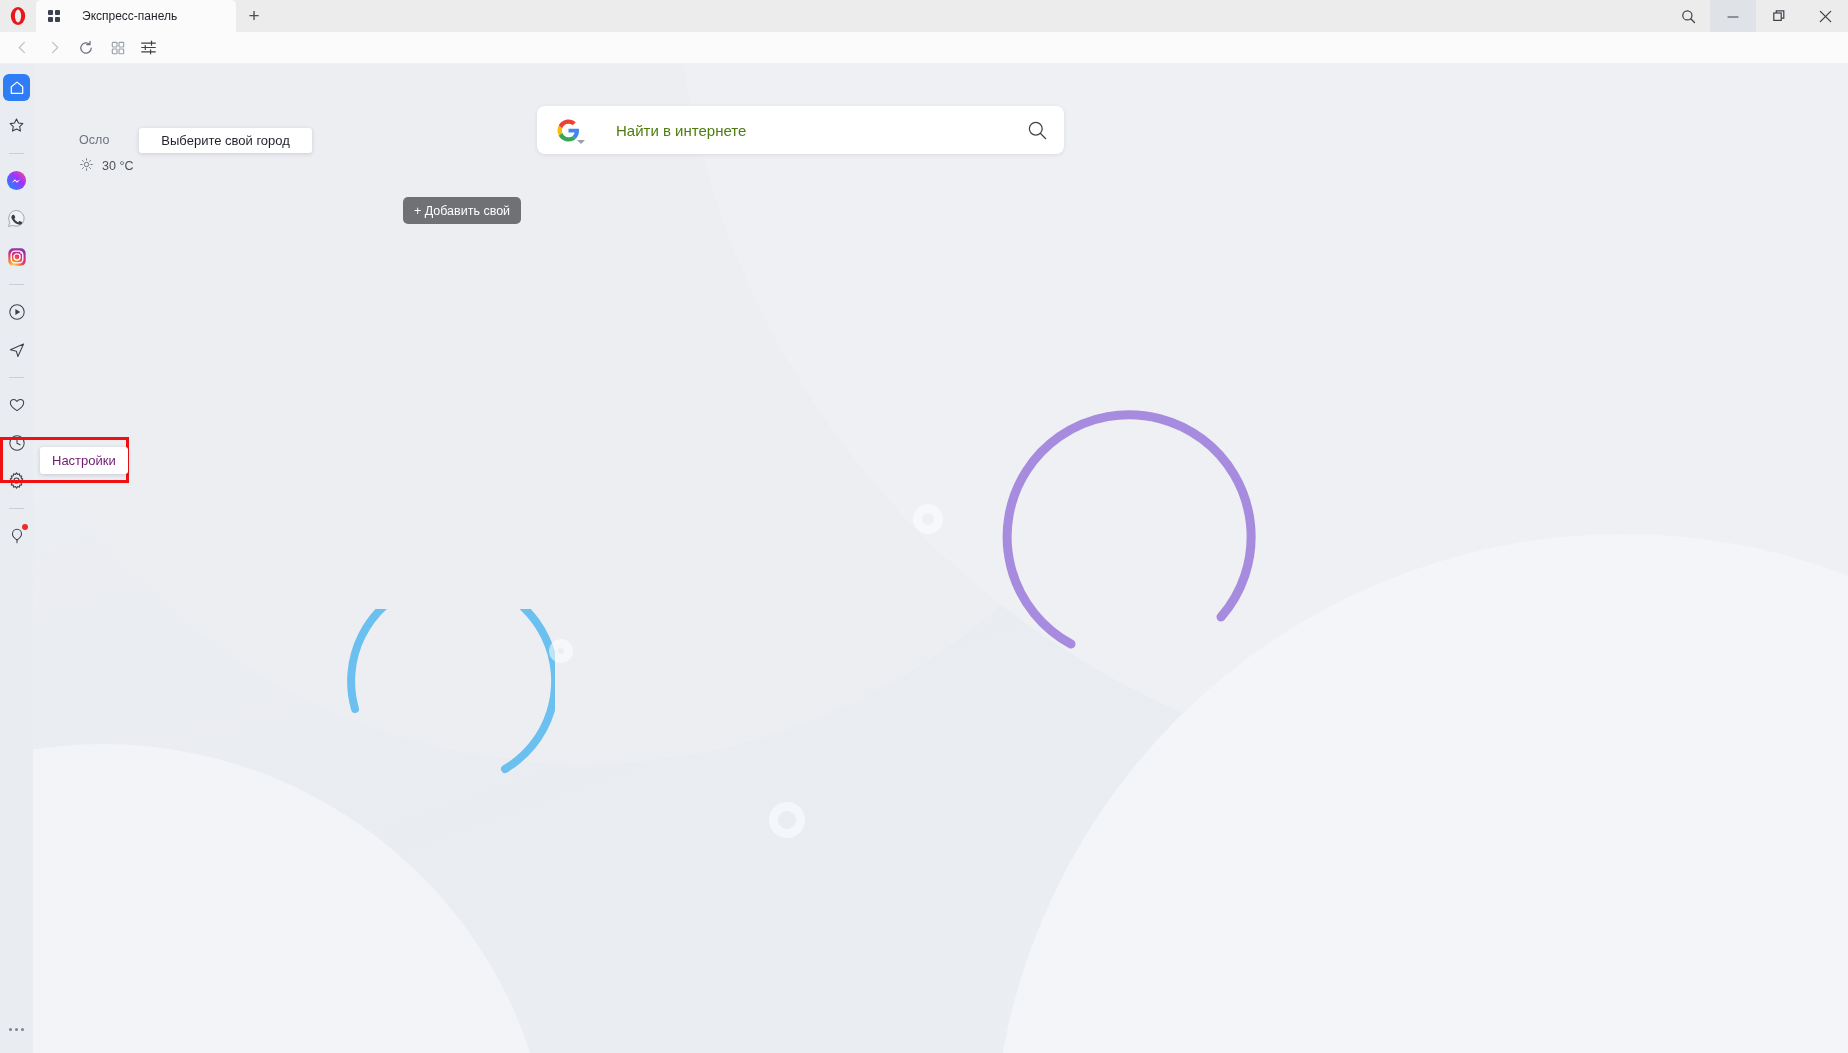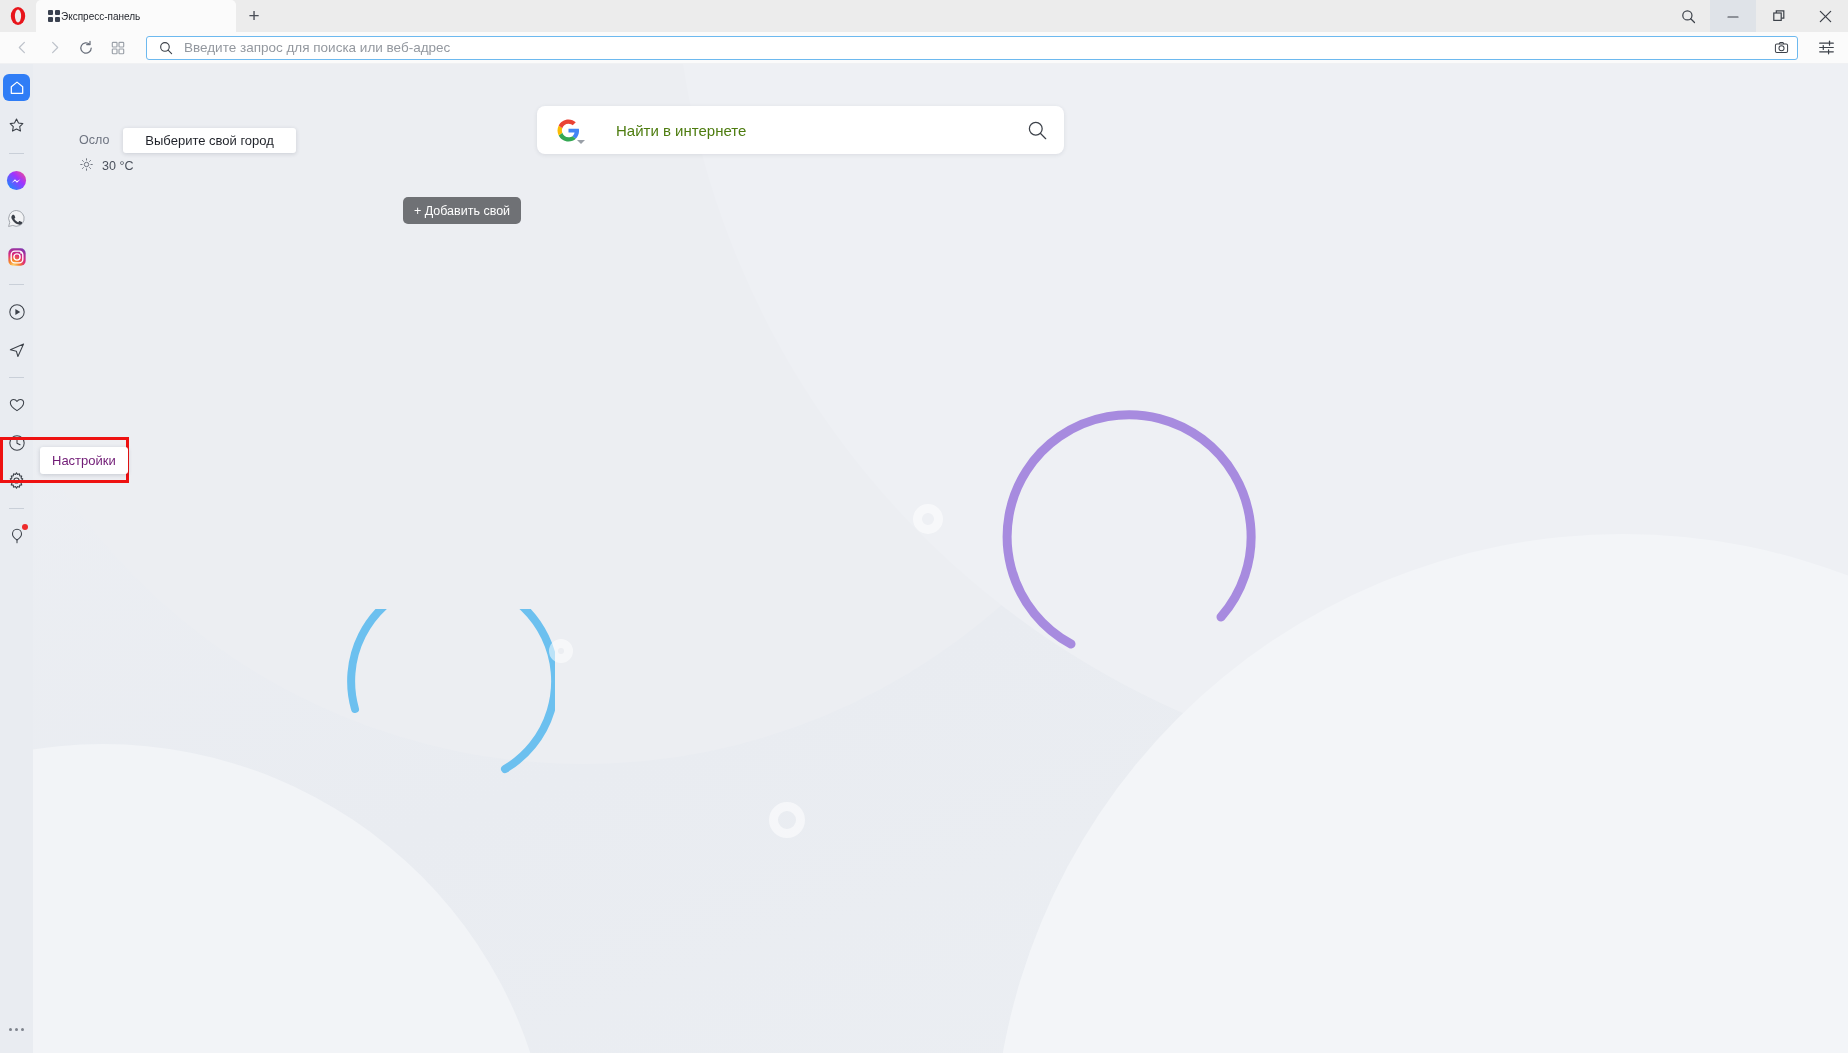--- a/index.html
+++ b/index.html
@@ -21,23 +21,23 @@
     width: 36px; height: 32px;
     display: flex; align-items: center; justify-content: center;
   }
   .opera-logo svg { display:block; }
 
   .tab {
     position: relative;
     height: 32px; width: 200px;
     background: #fbfbfb;
     border-top-left-radius: 5px; border-top-right-radius: 5px;
-    display: flex; align-items: center; gap: 1px;
+    display: flex; align-items: center; gap: 22px;
     padding: 8px 12px;
-    font-size: 10px; color: #1f2229;
+    font-size: 12px; color: #1f2229;
     white-space: nowrap;
   }
   .tab .grid-icon { display:flex; flex-wrap: wrap; width:12px; gap:2px; }
   .tab .grid-icon i {
     display:block; width:5px; height:5px; background:#3a4150; border-radius:1px;
   }
   .newtab-btn {
     width: 36px; height: 32px; display:flex; align-items:center; justify-content:center;
     color:#4b4f58; font-size: 19px; font-weight: 300;
   }
@@ -154,21 +154,21 @@
     position:absolute; left: 370px; top: 133px;
     width: 118px; height: 27px;
     background:#6f7175; color:#ffffff;
     border-radius: 5px;
     display:flex; align-items:center; justify-content:center;
     font-size: 12.5px;
   }
 
   
   .weatherbar { position:absolute; left: 46px; top: 66px; }
-  .weather-row-1 { display:flex; align-items:center; gap: 0; height: 20px; }
+  .weather-row-1 { display:flex; align-items:center; gap: 16px; height: 20px; }
   .city-name { font-size: 12.5px; color:#6d7380; padding-right: 14px; }
   .city-tooltip {
     background:#ffffff; color:#1f2229; font-size: 13px;
     padding: 5px 22px; border-radius: 3px;
     box-shadow: 0 1px 4px rgba(30,40,60,0.16);
     white-space: nowrap;
   }
   .weather-row-2 { display:flex; align-items:center; gap: 9px; margin-top: 7px; padding-left: 1px; }
   .temp-text { font-size: 12.5px; color:#4b515c; }
 
@@ -263,36 +263,20 @@
     </div>
     <div class="nav-btn">
       <svg width="14" height="14" viewBox="0 0 14 14" fill="none" stroke="#9aa0a8" stroke-width="1.15">
         <rect x="1.3" y="1.3" width="4.7" height="4.7" rx="0.8"></rect>
         <rect x="8" y="1.3" width="4.7" height="4.7" rx="0.8"></rect>
         <rect x="1.3" y="8" width="4.7" height="4.7" rx="0.8"></rect>
         <rect x="8" y="8" width="4.7" height="4.7" rx="0.8"></rect>
       </svg>
     </div>
 
-    <div class="addressbar">
-      <span class="addr-search-icon">
-        <svg width="14" height="14" viewBox="0 0 16 16" fill="none" stroke="currentColor" stroke-width="1.3">
-          <circle cx="6.8" cy="6.8" r="4.9"></circle>
-            <line x1="10.4" y1="10.4" x2="14.4" y2="14.4" stroke-linecap="round"></line>
-        </svg>
-      </span>
-      <span class="addr-placeholder">Введите запрос для поиска или веб-адрес</span>
-      <span class="addr-camera">
-        <svg width="15" height="15" viewBox="0 0 17 17" fill="none" stroke="currentColor" stroke-width="1.15">
-          <rect x="1.6" y="4.6" width="13.8" height="9.6" rx="1.6"></rect>
-          <circle cx="8.5" cy="9.4" r="2.9"></circle>
-          <path d="M5.8 4.6 L6.9 2.7 L10.1 2.7 L11.2 4.6"></path>
-        </svg>
-      </span>
-    </div>
 
     <div class="menu-btn">
       <svg width="17" height="17" viewBox="0 0 18 18" fill="none" stroke="currentColor" stroke-width="1.25">
         <line x1="1.8" y1="4.4" x2="16.2" y2="4.4" stroke-linecap="round"></line>
         <line x1="1.8" y1="9" x2="16.2" y2="9" stroke-linecap="round"></line>
         <line x1="1.8" y1="13.6" x2="16.2" y2="13.6" stroke-linecap="round"></line>
         <line x1="12.2" y1="2.3" x2="12.2" y2="6.5" stroke-linecap="round"></line>
         <line x1="5.6" y1="6.9" x2="5.6" y2="11.1" stroke-linecap="round"></line>
         <line x1="11.2" y1="11.5" x2="11.2" y2="15.7" stroke-linecap="round"></line>
       </svg>

